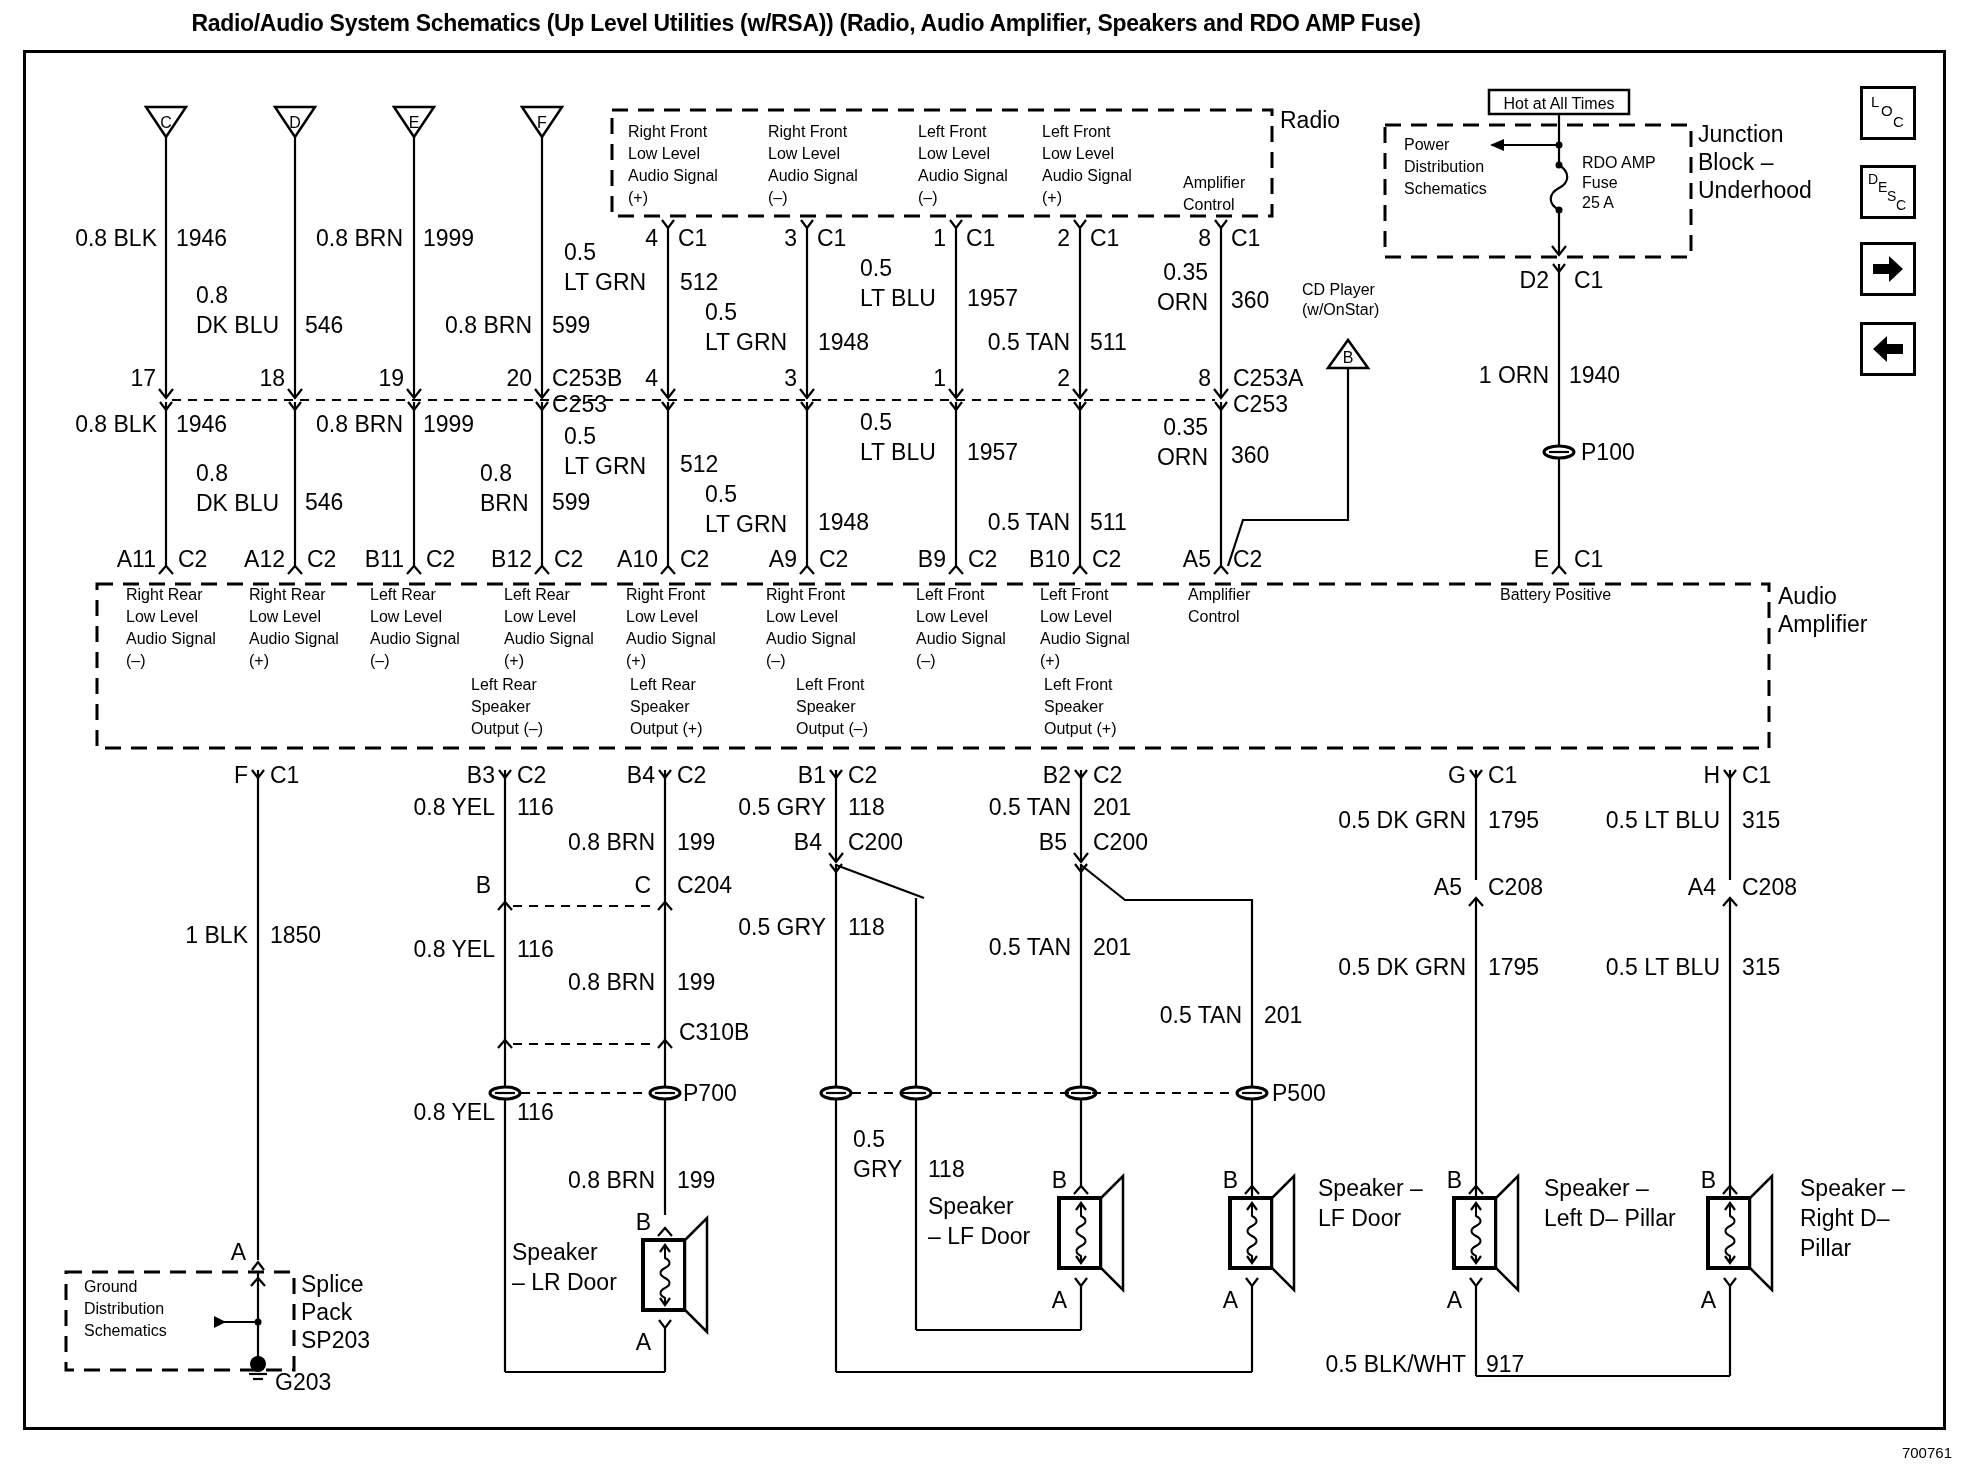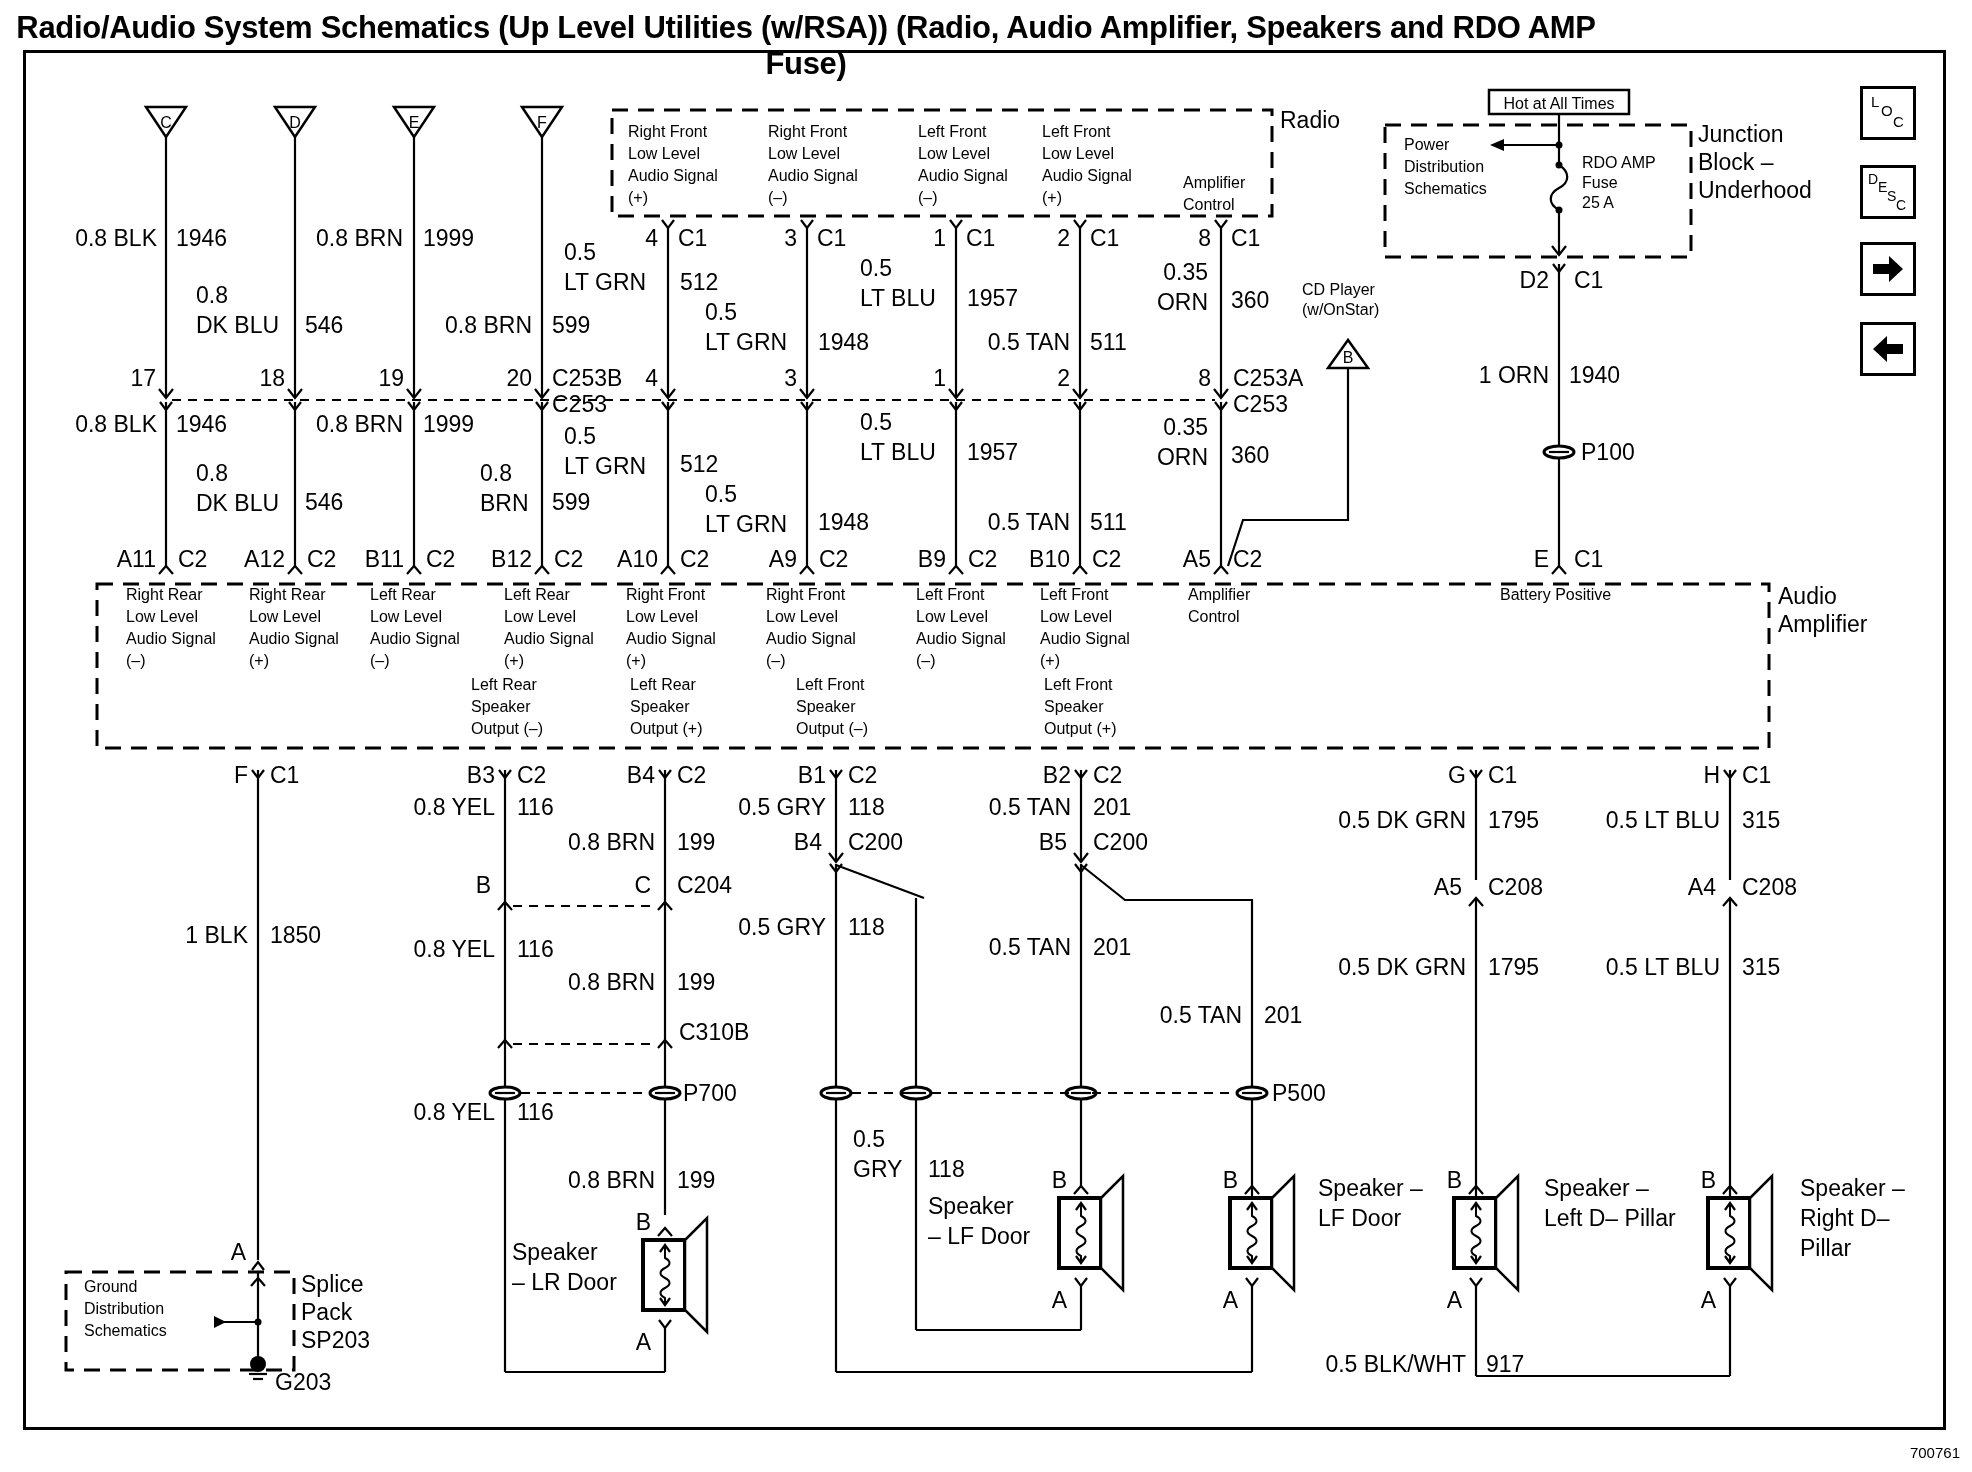--- a/index.html
+++ b/index.html
@@ -1,22 +1,22 @@
 <!DOCTYPE html>
 <html><head>
 <meta charset="utf-8">
 <style>
   html, body { margin:0; padding:0; background:#fff; }
   body { width:1972px; height:1472px; position:relative; overflow:hidden;
          font-family:"Liberation Sans", sans-serif; color:#000; }
   #title { position:absolute; left:0; top:10px; width:1612px; text-align:center;
-           font-weight:bold; font-size:31px; letter-spacing:-0.3px; }
+           font-weight:bold; font-size:23px; letter-spacing:-0.3px; }
   #frame { position:absolute; left:23px; top:50px; width:1923px; height:1380px;
            border:3px solid #000; box-sizing:border-box; }
-  #docnum { position:absolute; right:12px; top:1444px; font-size:15px; }
+  #docnum { position:absolute; right:20px; top:1444px; font-size:15px; }
   svg#diagram { position:absolute; left:0; top:0; }
   svg text { font-family:"Liberation Sans", sans-serif; fill:#000; }
   .lbl { font-size:23px; }
   .sm  { font-size:16px; }
   .big { font-size:23px; }
   .wire { stroke:#000; stroke-width:2.2; fill:none; }
   .dash { stroke:#000; stroke-width:3; fill:none; stroke-dasharray:16 10; }
   .dashthin { stroke:#000; stroke-width:2; fill:none; stroke-dasharray:9 7; }
   .navbtn { position:absolute; left:1860px; width:56px; height:54px;
             border:3px solid #000; box-sizing:border-box; background:#fff; cursor:pointer; }

